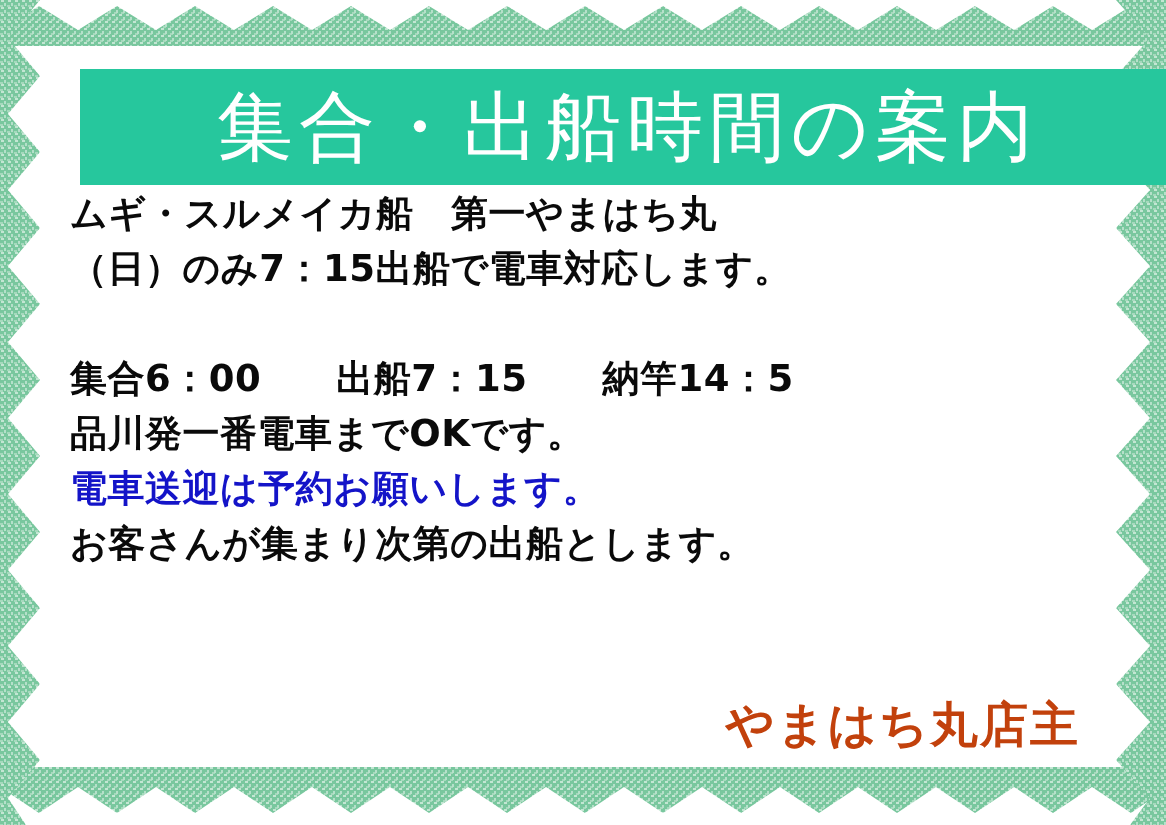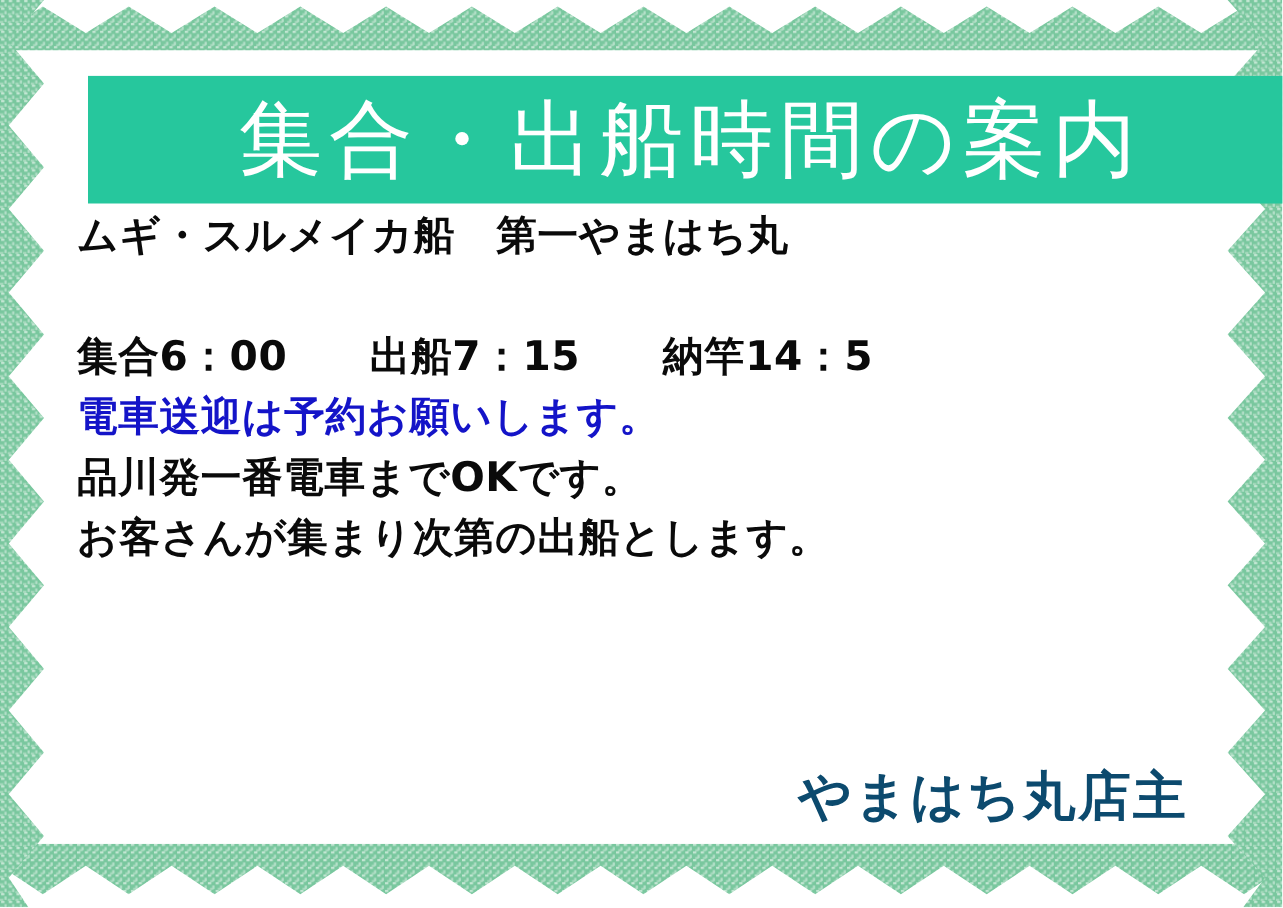--- a/index.html
+++ b/index.html
@@ -77,21 +77,21 @@
   }
 
   
   #signature {
     position: absolute;
     right: 86px;
     top: 700px;
     font-size: 48px;
     line-height: 1;
     font-weight: bold;
-    color: #0c4a6e;
+    color: #c2410c;
     letter-spacing: 2px;
     white-space: nowrap;
   }
 </style>
 </head>
 <body>
 
 <div id="poster">
 
   <div class="border-band" id="border-top">
@@ -133,22 +133,23 @@
       <path d="M26,0 L60,38 L26,76 L60,114 L26,152 L60,190 L26,228 L60,266 L26,304 L60,342 L26,380 L60,418 L26,456 L60,494 L26,532 L60,570 L26,608 L60,646 L26,684 L60,722 L26,760 L60,798 L40,825 L76,825 L76,0 Z" fill="url(#mottle-v)"></path>
     </svg>
   </div>
 
   <div id="title-banner">
     <div id="title-text">集合・出船時間の案内</div>
   </div>
 
   <div id="body-block">
     <div class="body-line">ムギ・スルメイカ船　第一やまはち丸</div>
+    <div class="body-line">（日）のみ7：15出船で電車対応します。</div>
     <div class="body-line spacer"></div>
     <div class="body-line">集合6：00　　出船7：15　　納竿14：5</div>
+    <div class="body-line">品川発一番電車までOKです。</div>
     <div class="body-line blue">電車送迎は予約お願いします。</div>
-    <div class="body-line">品川発一番電車までOKです。</div>
     <div class="body-line">お客さんが集まり次第の出船とします。</div>
   </div>
 
   <div id="signature">やまはち丸店主</div>
 
 </div>
 
 </body></html>

